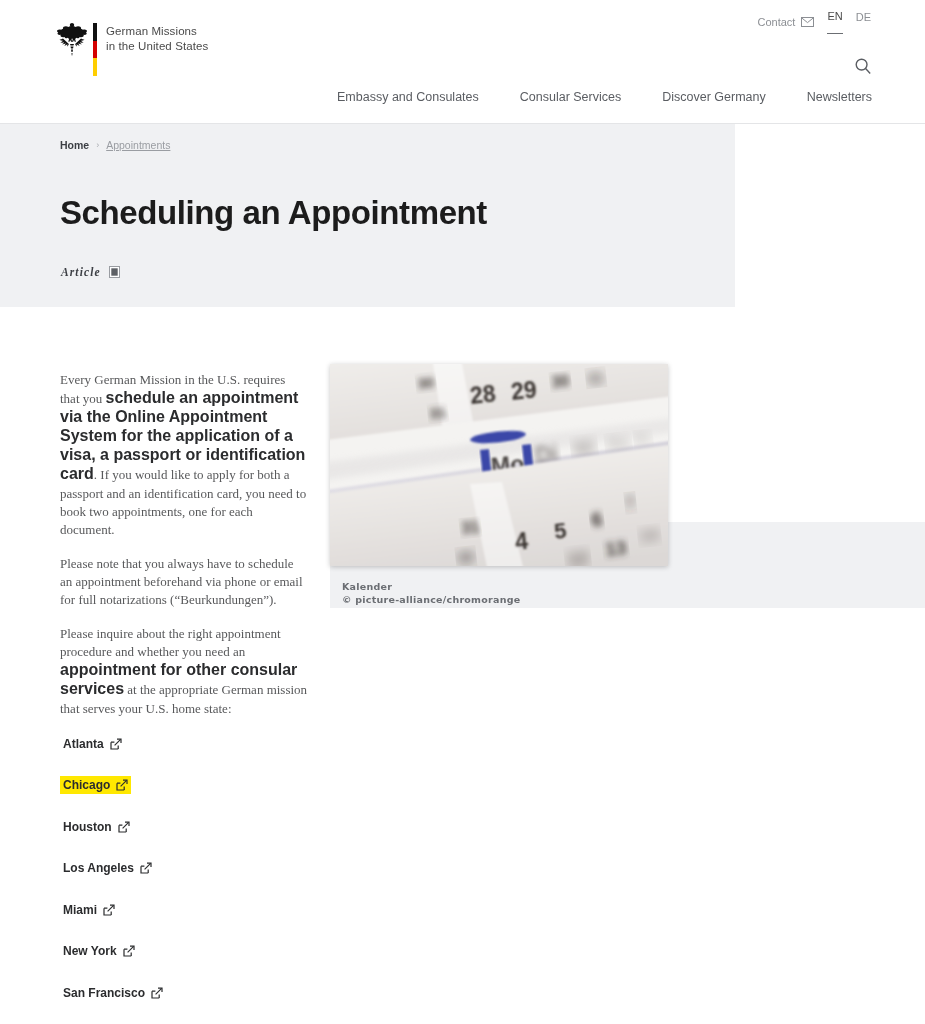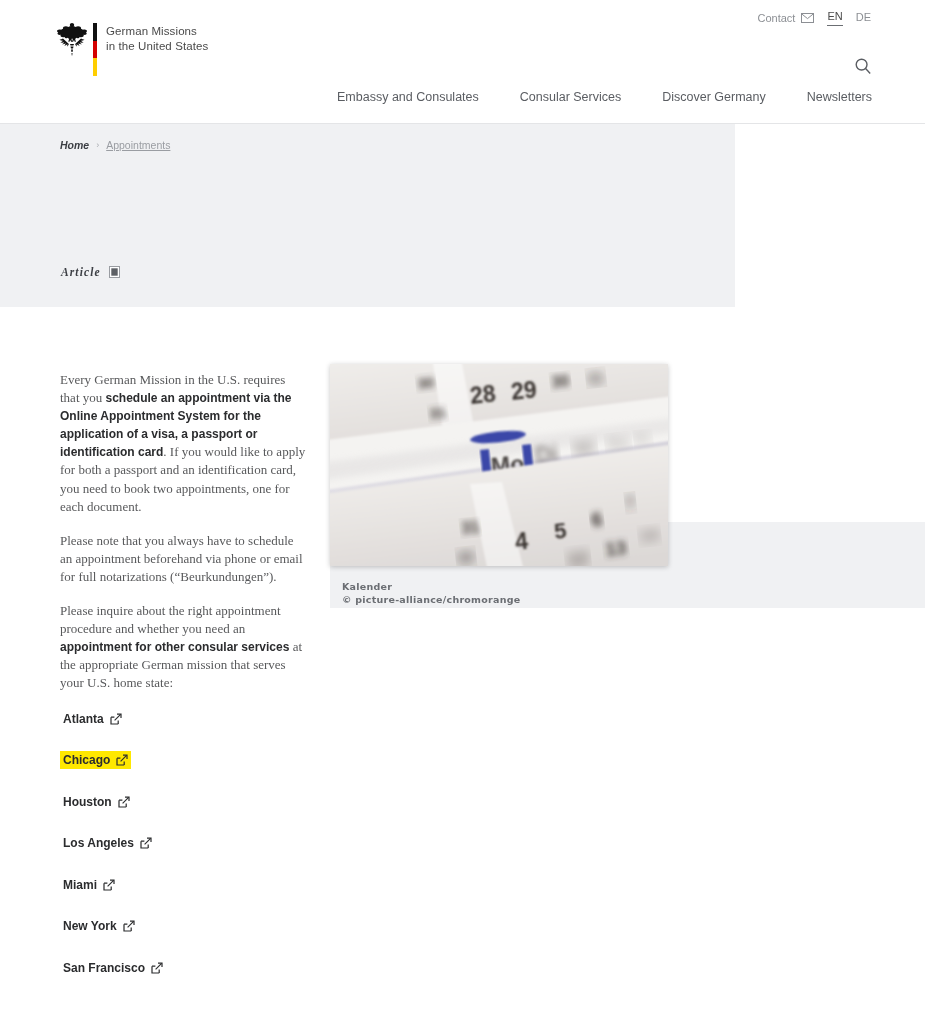--- a/index.html
+++ b/index.html
@@ -57,21 +57,21 @@
     position: absolute;
     right: 54px;
     top: 10px;
     display: flex;
     align-items: center;
     gap: 13px;
     font-size: 11px;
     color: #8c8f94;
   }
   .meta-nav .mn-item { display: flex; align-items: center; gap: 6px; color: #8c8f94; }
-  .meta-nav .mn-lang { color: #8c8f94; padding-bottom: 3px; }
+  .meta-nav .mn-lang { color: #8c8f94; padding-bottom: 11px; }
   .meta-nav .mn-lang.active { color: #4a4a4a; border-bottom: 1px solid #6b6e73; }
   .mail-ico { display: block; }
 
   .search-btn {
     position: absolute;
     right: 50px;
     top: 54px;
     width: 24px;
     height: 24px;
     display: flex;
@@ -102,21 +102,21 @@
   }
   .breadcrumb {
     position: absolute;
     left: 60px;
     top: 15px;
     font-size: 10.5px;
     display: flex;
     align-items: center;
     gap: 7px;
   }
-  .bc-home { color: #3c3f44; font-weight: bold; font-style: italic; }
+  .bc-home { color: #3c3f44; font-weight: bold; }
   .bc-sep { color: #a9acb1; font-size: 9px; }
   .bc-current { color: #9a9da2; text-decoration: underline; }
 
   .page-title {
     position: absolute;
     left: 60px;
     top: 70px;
     font-size: 33px;
     font-weight: bold;
     color: #1c1c1c;
@@ -161,21 +161,21 @@
   .para {
     font-family: "Liberation Serif", serif;
     font-size: 13px;
     line-height: 18.1px;
     color: #58595b;
     margin-bottom: 16px;
   }
   .para b {
     font-family: "Liberation Sans", sans-serif;
     font-weight: bold;
-    font-size: 12px;
+    font-size: 16px;
     color: #2b2c2e;
   }
 
   .city-list { margin-top: 14px; }
   .city-link {
     display: inline-flex;
     align-items: center;
     gap: 6px;
     font-size: 12px;
     font-weight: bold;
@@ -256,20 +256,21 @@
   </nav>
 </div>
 
 <div class="hero">
   <div class="breadcrumb">
     <a class="bc-home">Home</a>
     <span class="bc-sep">›</span>
     <span class="bc-current">Appointments</span>
   </div>
 
+  <h1 class="page-title">Scheduling an Appointment</h1>
 
   <div class="article-tag">
     <span class="at-label">Article</span>
     <svg width="11" height="12" viewBox="0 0 11 12">
       <rect x="0.5" y="0.5" width="10" height="11" fill="#ffffff" stroke="#9a9da2" stroke-width="1"></rect>
       <rect x="2.3" y="2.3" width="6.4" height="7.4" fill="#5e6166"></rect>
     </svg>
   </div>
 </div>
 

